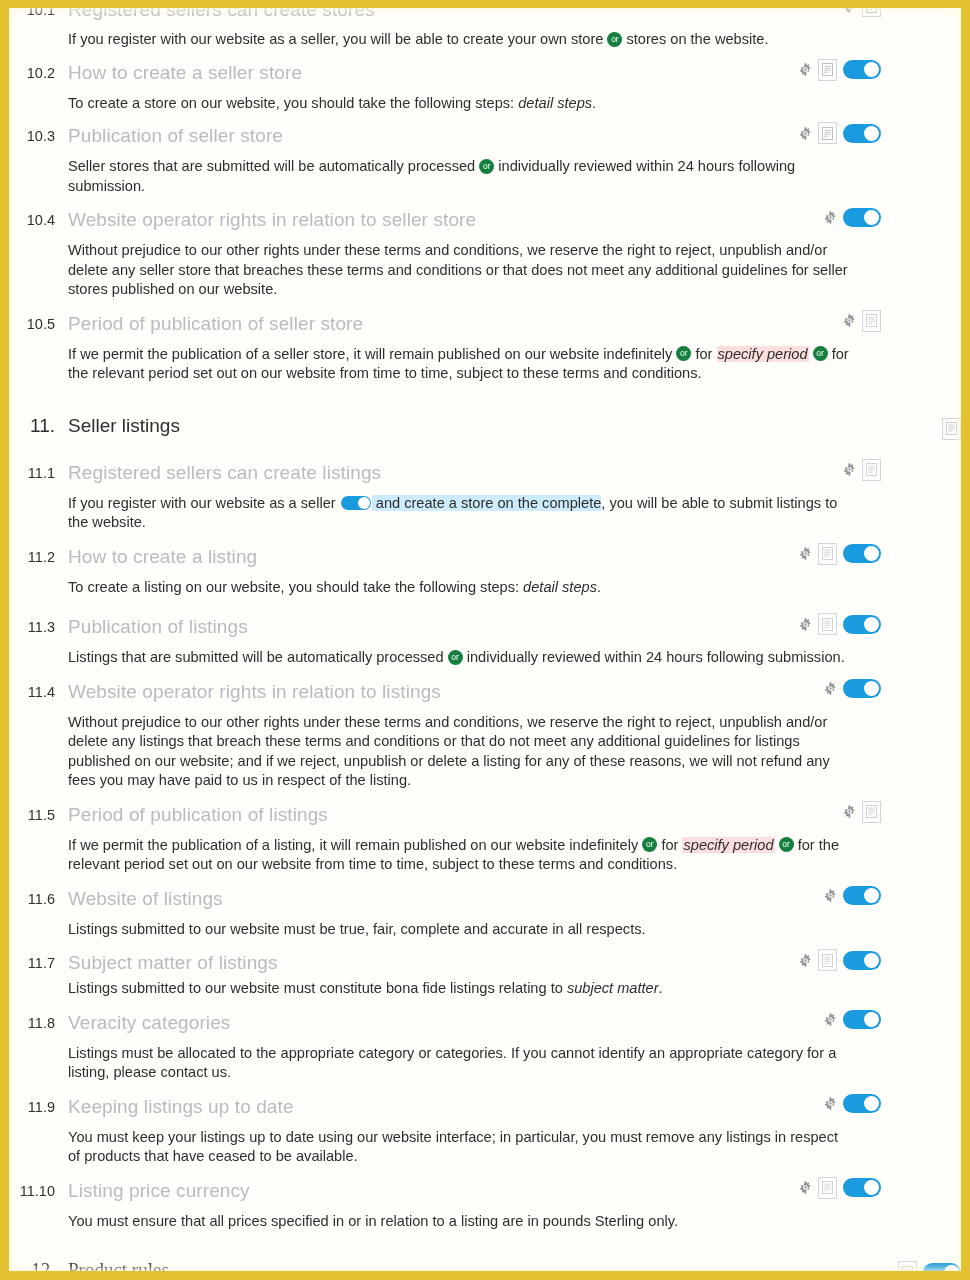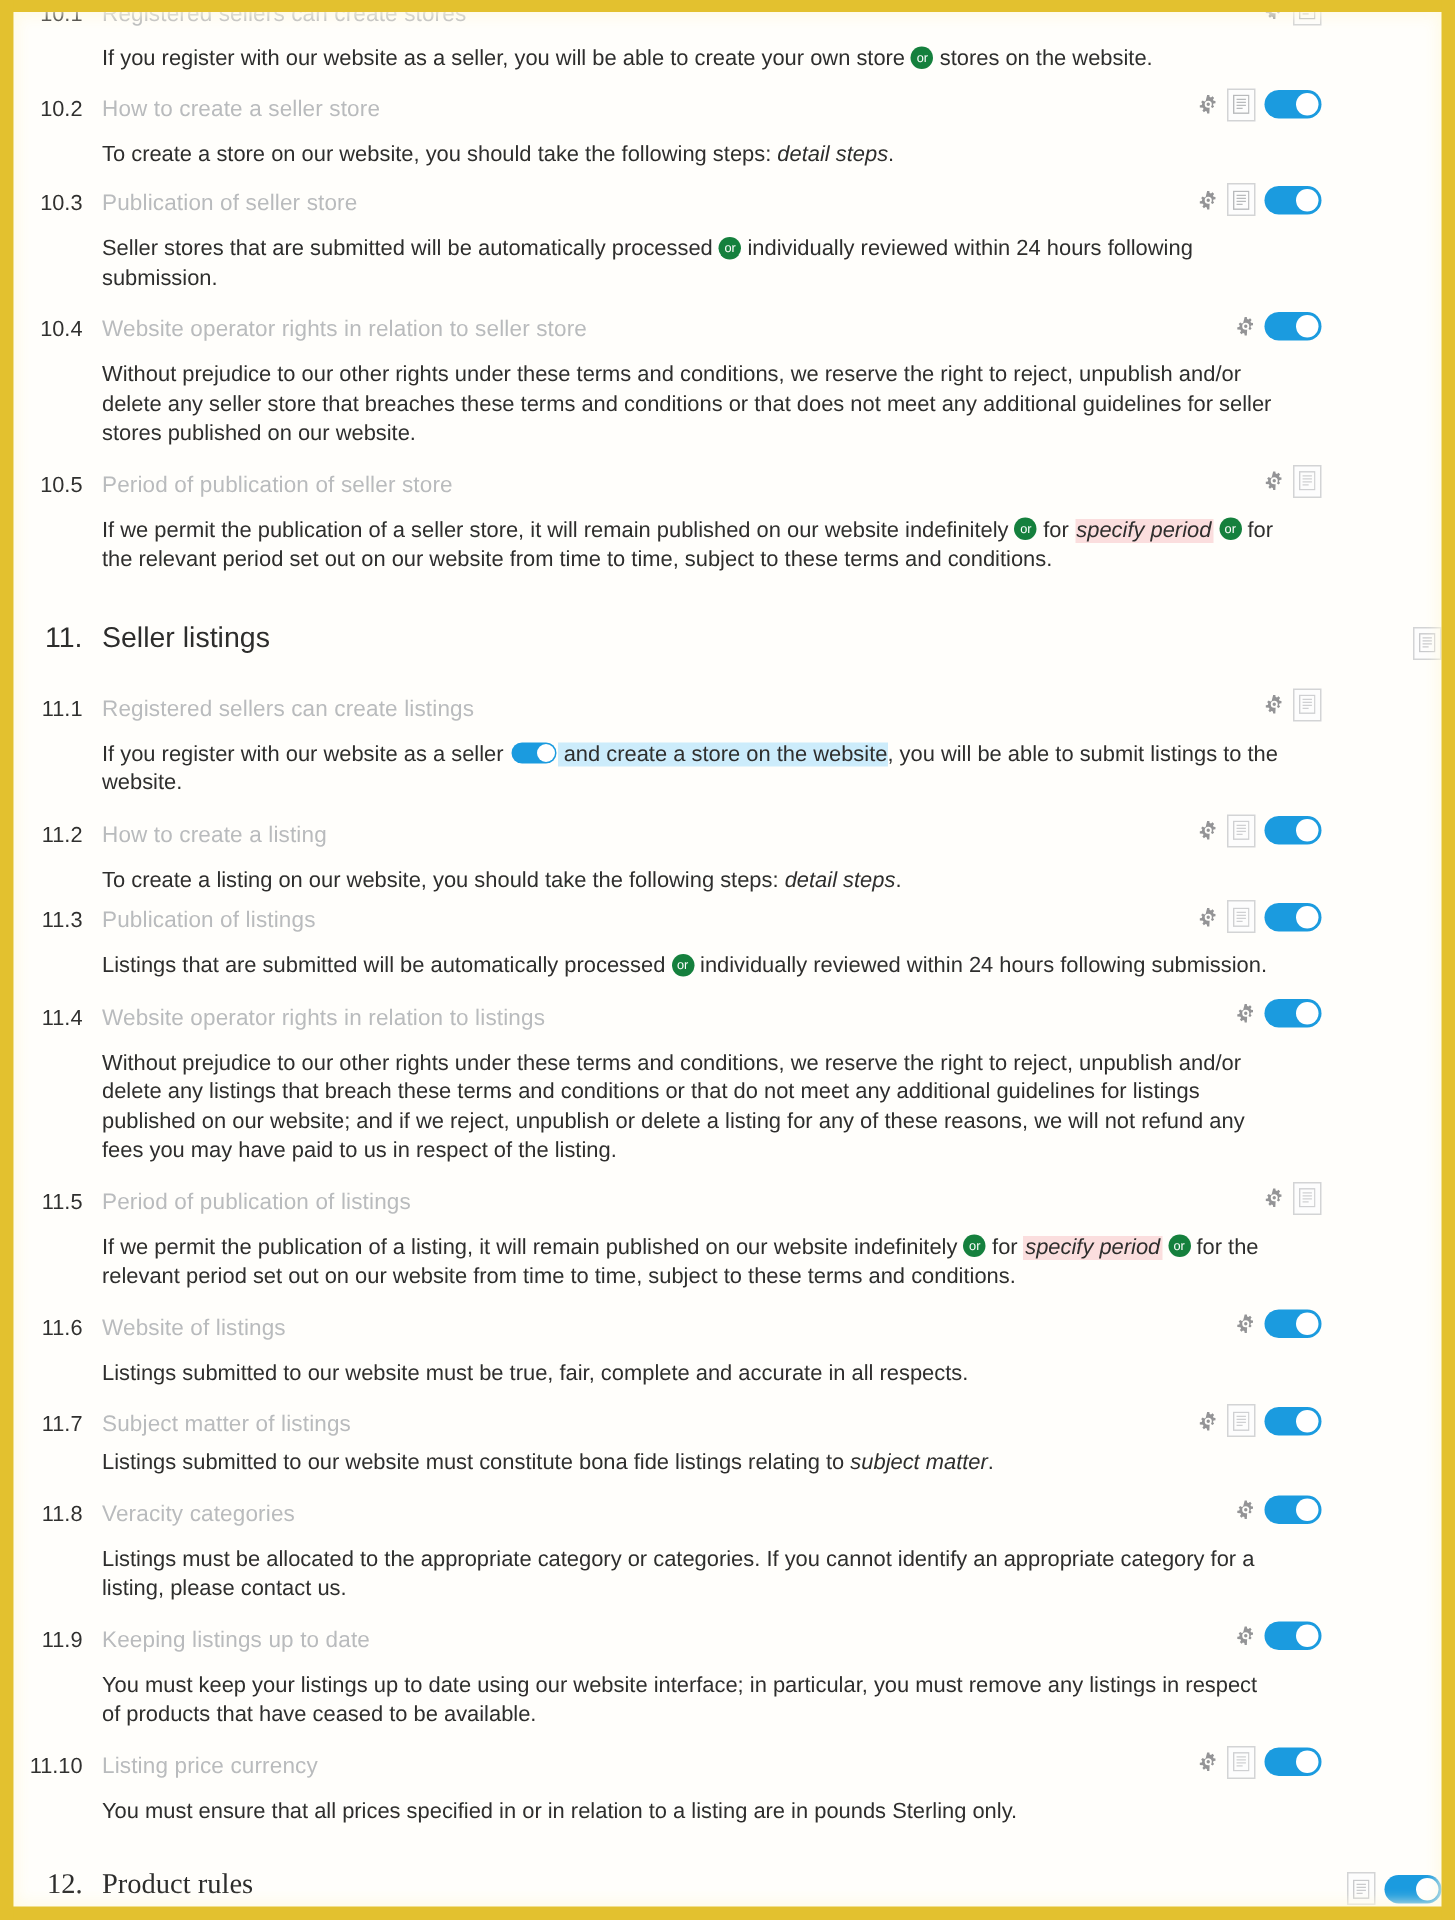--- a/index.html
+++ b/index.html
@@ -59,21 +59,21 @@
     width: 46px;
     flex: 0 0 auto;
     text-align: right;
     font-size: 14.5px;
     color: #30302f;
     line-height: 20px;
     padding-right: 0;
   }
   .clause-title {
     margin-left: 13px;
-    font-size: 15px;
+    font-size: 19px;
     color: #b9bbbd;
     line-height: 20px;
     letter-spacing: 0.1px;
   }
   .clause-body {
     margin-left: 59px;
     margin-top: 6px;
     font-size: 14.6px;
     line-height: 19.5px;
     color: #2e2e2d;
@@ -365,21 +365,21 @@
                 <rect x="0.5" y="0.5" width="11" height="13" fill="none" stroke="#cfd0d2"></rect>
                 <line x1="2.6" y1="3.4" x2="9.4" y2="3.4" stroke="#cfd0d2" stroke-width="0.9"></line>
                 <line x1="2.6" y1="5.6" x2="9.4" y2="5.6" stroke="#cfd0d2" stroke-width="0.9"></line>
                 <line x1="2.6" y1="7.8" x2="9.4" y2="7.8" stroke="#cfd0d2" stroke-width="0.9"></line>
                 <line x1="2.6" y1="10" x2="7" y2="10" stroke="#cfd0d2" stroke-width="0.9"></line>
               </svg>
             </span>
         </div>
       </div>
       <div class="clause-body w-wide" style="margin-top:11px;">
-        <span>If you register with our website as a seller </span><span class="inline-toggle"></span><span class="hl-blue"> and create a store on the website</span><span>, you will be able to submit listings to the website.</span>
+        <span>If you register with our website as a seller </span><span class="inline-toggle"></span><span class="hl-blue"> and create a store on the complete</span><span>, you will be able to submit listings to the website.</span>
       </div>
     </div>
 
     <div class="clause" style="margin-top:14px;">
       <div class="clause-head">
         <div class="clause-num">11.2</div>
         <div class="clause-title">How to create a listing</div>
         <div class="controls" style="top:-3px;">
           <span class="gear-icon">
               <svg viewBox="0 0 16 16" width="13" height="13">
@@ -396,21 +396,21 @@
               </svg>
             </span>
           <span class="toggle"></span>
         </div>
       </div>
       <div class="clause-body" style="margin-top:11px;">
         <span>To create a listing on our website, you should take the following steps: </span><em class="ital">detail steps</em><span>.</span>
       </div>
     </div>
 
-    <div class="clause" style="margin-top:7px;">
+    <div class="clause" style="margin-top:20px;">
       <div class="clause-head">
         <div class="clause-num">11.3</div>
         <div class="clause-title">Publication of listings</div>
         <div class="controls" style="top:-3px;">
           <span class="gear-icon">
               <svg viewBox="0 0 16 16" width="13" height="13">
                 <path fill="#8b8c8e" d="M8 5.1A2.9 2.9 0 1 0 8 10.9 2.9 2.9 0 1 0 8 5.1m0 1.5A1.4 1.4 0 1 1 8 9.4 1.4 1.4 0 1 1 8 6.6M7.1 0.4h1.8l0.25 1.6 1.1 0.46 1.3-0.95 1.27 1.27-0.95 1.3 0.46 1.1 1.6 0.25v1.8l-1.6 0.25-0.46 1.1 0.95 1.3-1.27 1.27-1.3-0.95-1.1 0.46L8.9 15.6H7.1l-0.25-1.6-1.1-0.46-1.3 0.95-1.27-1.27 0.95-1.3-0.46-1.1L1.07 10.6V8.8l1.6-0.25 0.46-1.1-0.95-1.3L3.45 4.88l1.3 0.95 1.1-0.46z"></path>
               </svg>
             </span>
           <span class="doc-icon">

